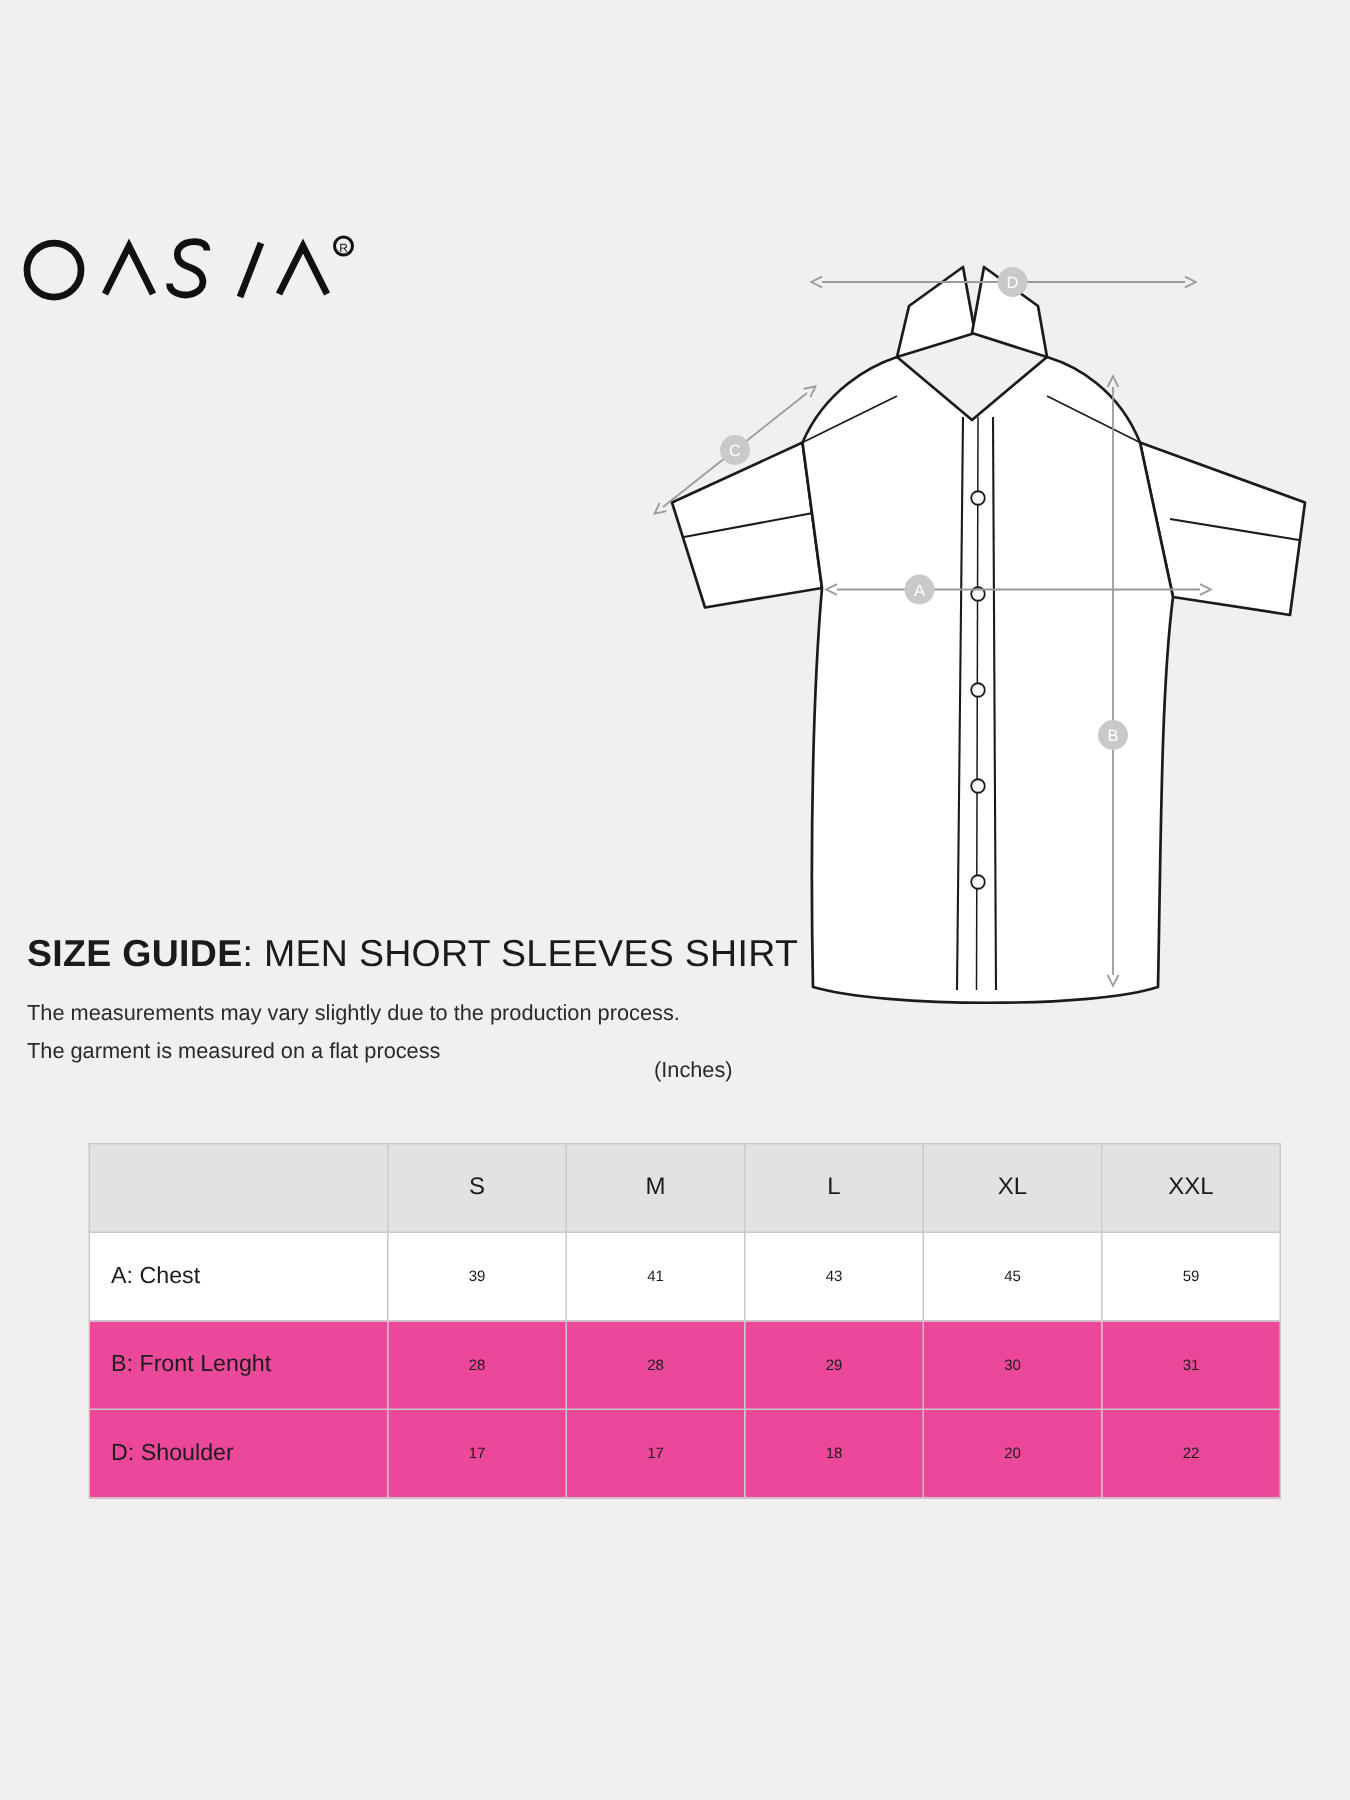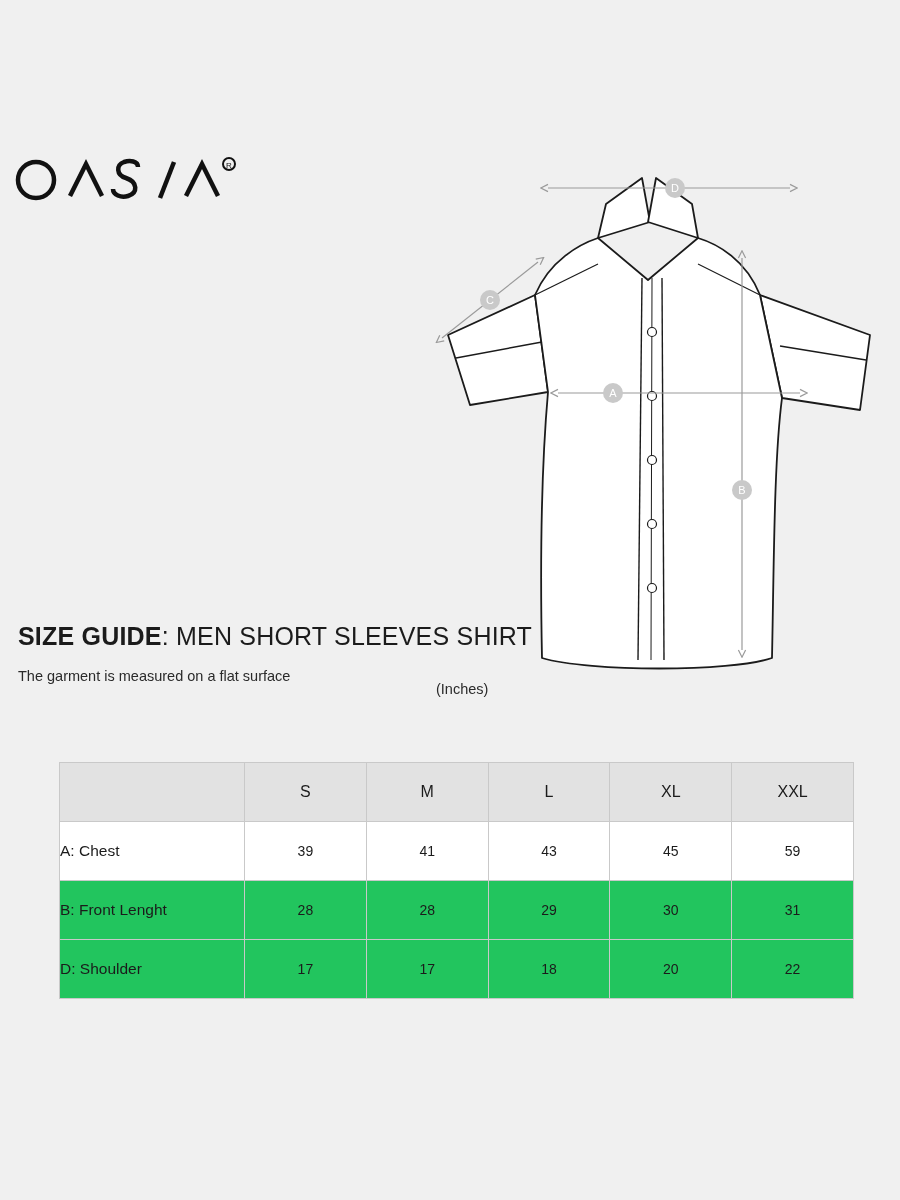--- a/index.html
+++ b/index.html
@@ -76,35 +76,36 @@
     position: absolute;
     left: 59px;
     top: 762px;
     width: 795px;
     border-collapse: collapse;
     table-layout: fixed;
   }
   .size-table td, .size-table th {
     border: 1px solid #c9c9c9;
     height: 58px;
-    font-size: 14px;
+    font-size: 10px;
     font-weight: normal;
     text-align: center;
     color: #1b1b1b;
     padding: 0;
   }
   .size-table th {
     font-size: 16px;
   }
   .size-table .row-label {
     text-align: left;
+    padding-left: 14px;
     width: 184px;
     font-size: 15.5px;
   }
-  .shade-a { background: #22c55e; }
+  .shade-a { background: #ec4899; }
   .shade-b { background: #ffffff; }
   .corner { background: #e2e2e2; }
 </style>
 </head>
 <body>
 
 <div class="logo">
   <svg width="250" height="60" viewBox="0 0 250 60" xmlns="http://www.w3.org/2000/svg">
     <g fill="none" stroke="#111" stroke-width="4.5">
       <circle cx="22" cy="30" r="18"></circle>
@@ -193,22 +194,23 @@
     <circle cx="312" cy="330" r="10" fill="#c9c9c9"></circle>
     <text x="312" y="334" text-anchor="middle" font-family="Liberation Sans, sans-serif" font-size="11" fill="#ffffff">B</text>
   </svg>
 </div>
 
 <div class="heading">
   <div class="title-row">
     <span class="title-strong">SIZE GUIDE</span><span class="title-rest">: MEN SHORT SLEEVES SHIRT</span>
   </div>
   <div class="note">
+    <div class="note-line">The measurements may vary slightly due to the production process.</div>
     <div class="note-line">
-      <span>The garment is measured on a flat surface</span>
+      <span>The garment is measured on a flat process</span>
       <span class="unit">(Inches)</span>
     </div>
   </div>
 </div>
 
 <table class="size-table">
   <thead>
     <tr>
       <th class="row-label corner"></th>
       <th class="corner">S</th>

